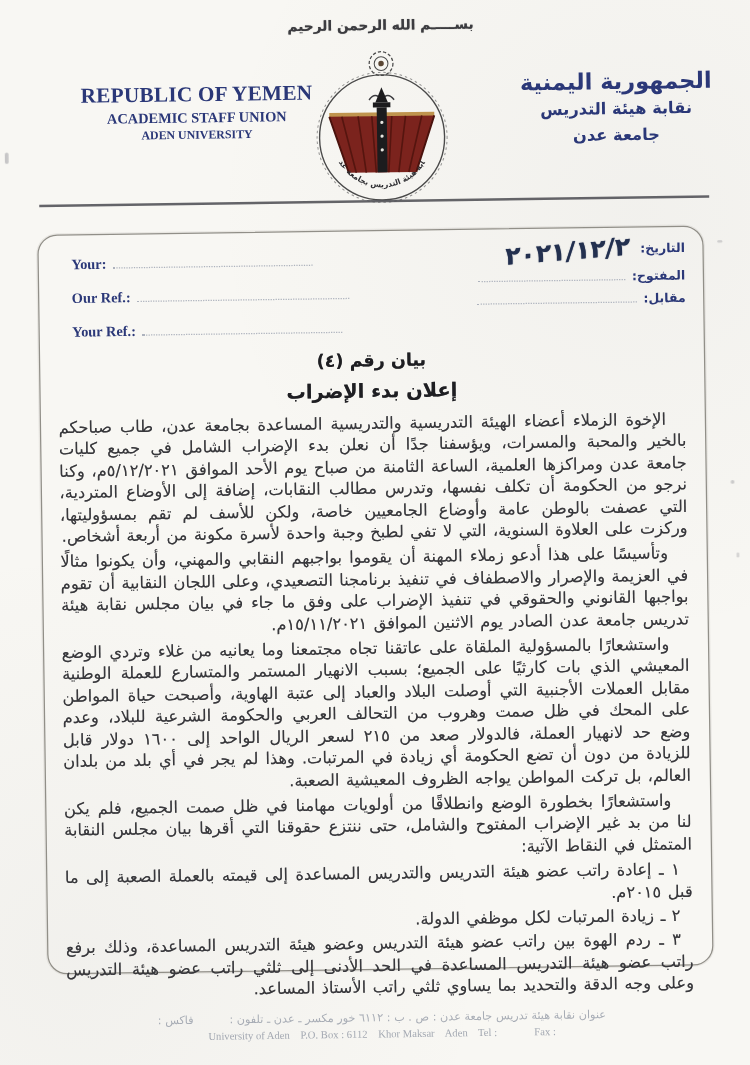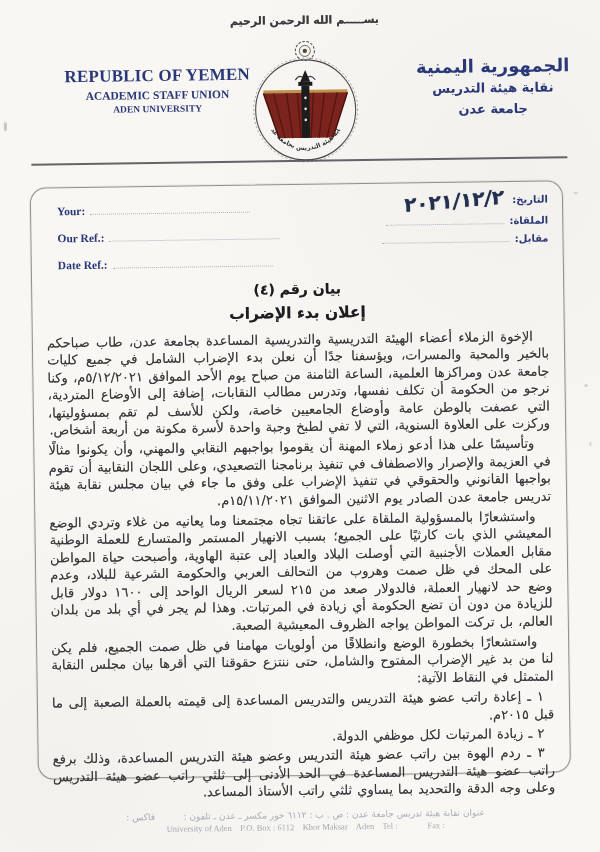--- a/index.html
+++ b/index.html
@@ -139,28 +139,28 @@
 
     <div class="frame">
       <div class="refs">
         <div class="ref-en" style="top:16px;">
           <span>Your:</span><span class="dots" style="width:160px;"></span>
         </div>
         <div class="ref-en" style="top:43px;">
           <span>Our Ref.:</span><span class="dots" style="width:170px;"></span>
         </div>
         <div class="ref-en" style="top:70px;">
-          <span>Date Ref.:</span><span class="dots" style="width:160px;"></span>
+          <span>Your Ref.:</span><span class="dots" style="width:160px;"></span>
         </div>
 
         <div class="ref-ar" style="top:12px;">
           <span>التاريخ:</span>
         </div>
         <div class="ref-ar" style="top:31px;">
-          <span>الملقاة:</span><span class="dots" style="width:118px;"></span>
+          <span>المفتوح:</span><span class="dots" style="width:118px;"></span>
         </div>
         <div class="ref-ar" style="top:49px;">
           <span>مقابل:</span><span class="dots" style="width:128px;"></span>
         </div>
 
         <div class="handwritten" dir="ltr">٢٠٢١/١٢/٢</div>
       </div>
 
       <div class="content">
         <div class="t1">بيان رقم (٤)</div>

